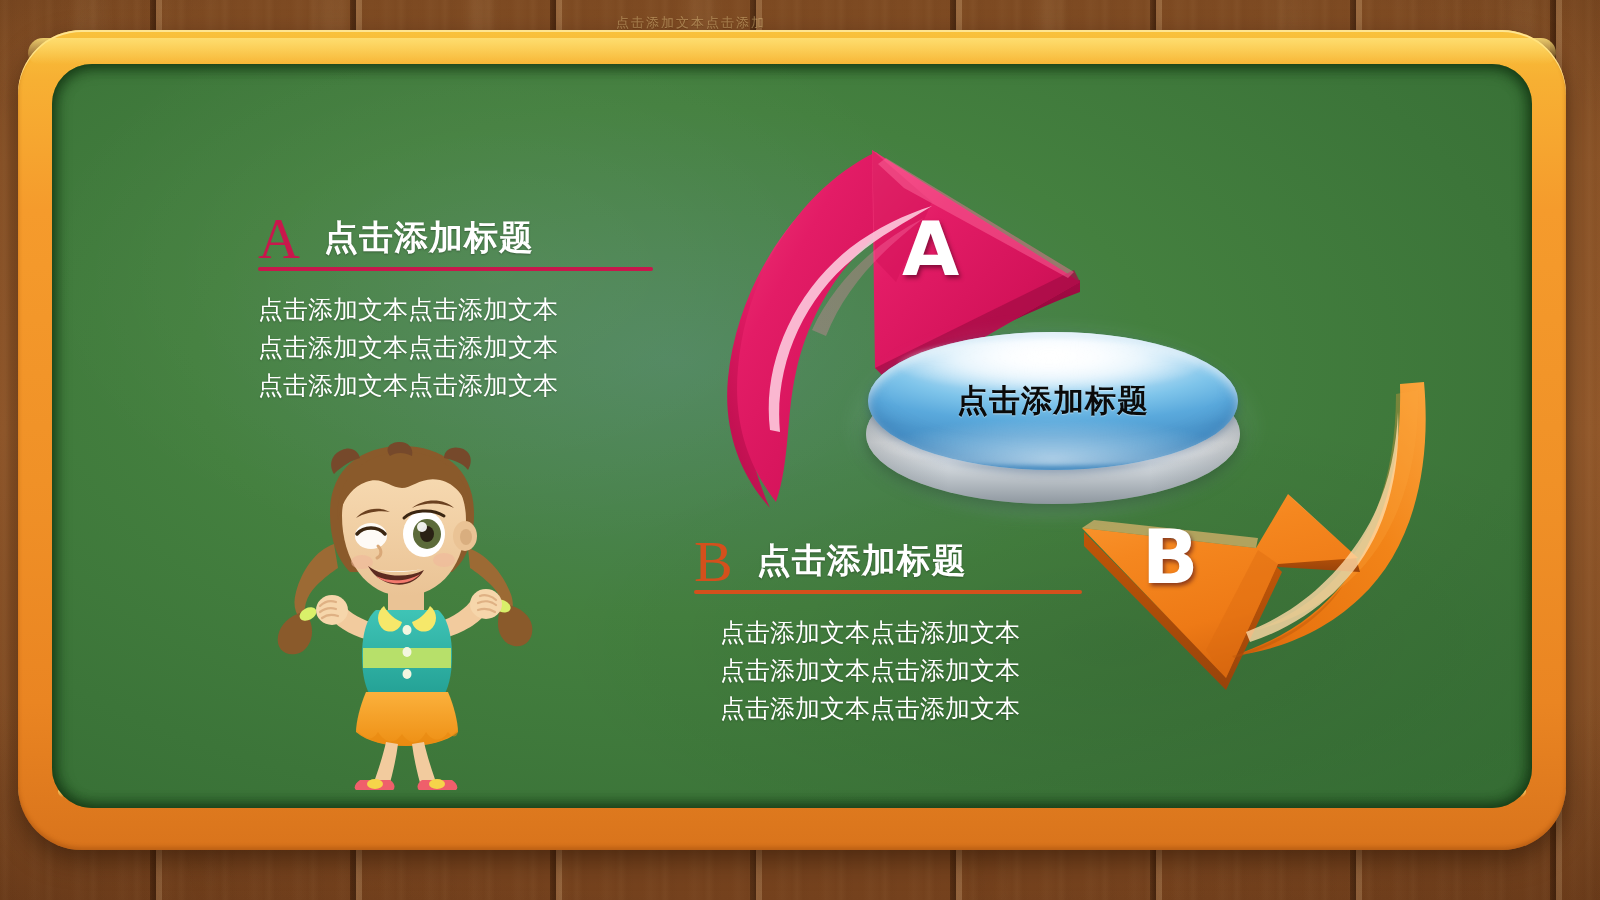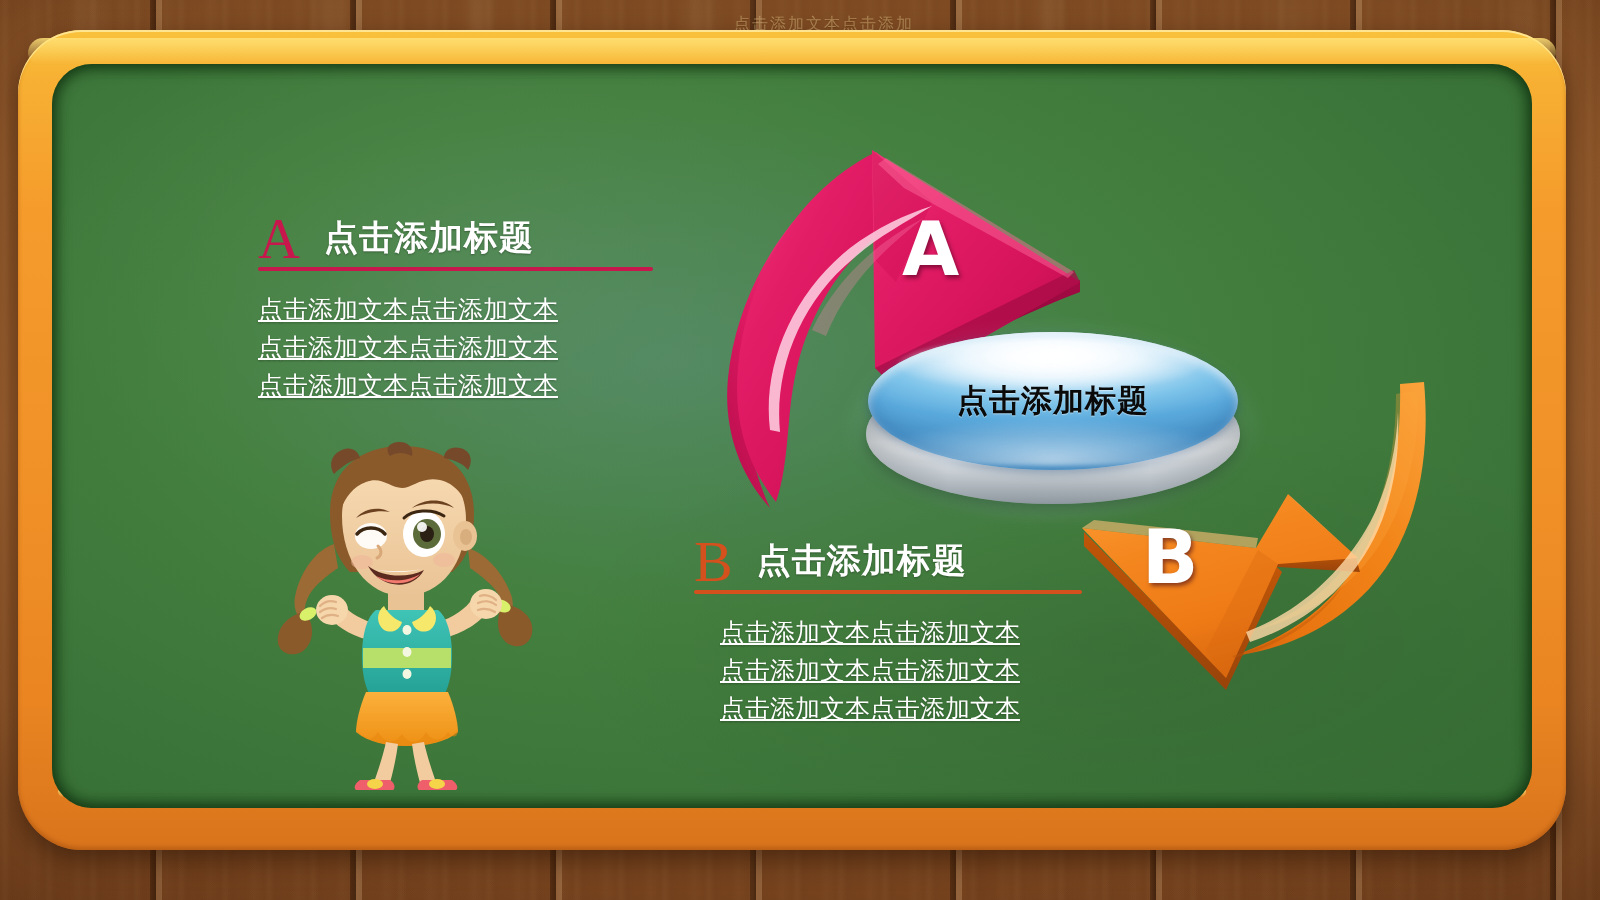--- a/index.html
+++ b/index.html
@@ -56,22 +56,22 @@
       radial-gradient(ellipse 44px 200px at 210px 780px, rgba(80,40,14,.25), rgba(0,0,0,0) 70%),
       radial-gradient(ellipse 44px 200px at 980px 830px, rgba(80,40,14,.22), rgba(0,0,0,0) 70%);
   }
   .wood-vignette{
     position:absolute; inset:0;
     background:radial-gradient(ellipse 110% 100% at 50% 45%, rgba(0,0,0,0) 55%, rgba(40,18,4,.40) 100%);
   }
 
   
   .watermark{
-    position:absolute; left:664px; top:14px; width:320px; height:18px;
-    font-size:16px; letter-spacing:2px; text-align:center;
+    position:absolute; left:616px; top:14px; width:320px; height:18px;
+    font-size:13px; letter-spacing:2px; 
     color:rgba(255,228,160,.40);
     text-shadow:0 1px 0 rgba(90,45,10,.35);
     white-space:nowrap; overflow:hidden;
   }
 
   
   .frame{
     position:absolute; left:18px; top:30px; width:1548px; height:820px;
     border-radius:64px;
     background:
@@ -131,21 +131,20 @@
     text-shadow:0 1px 2px rgba(0,0,0,.30);
   }
   .sec-rule{ height:4px; border-radius:2px; margin-top:2px; }
   .sec-rule.a{ background:#c8174c; width:395px; }
   .sec-rule.b{ background:#d4501c; width:388px; }
   .sec-body{
     margin-top:20px;
     font-family:"DejaVu Sans","Liberation Sans",sans-serif;
     font-size:25px; line-height:1.52; color:#ffffff;
     text-shadow:0 1px 2px rgba(0,0,0,.25);
-    text-decoration:underline;
   }
   .sec-body div{ white-space:nowrap; }
 
   #section-a{ left:258px; top:212px; }
   #section-b{ left:694px; top:535px; }
   #section-b .sec-body{ padding-left:26px; }
 
   
   .disc-wrap{ position:absolute; left:862px; top:330px; width:382px; height:178px; }
   .disc-glow{

